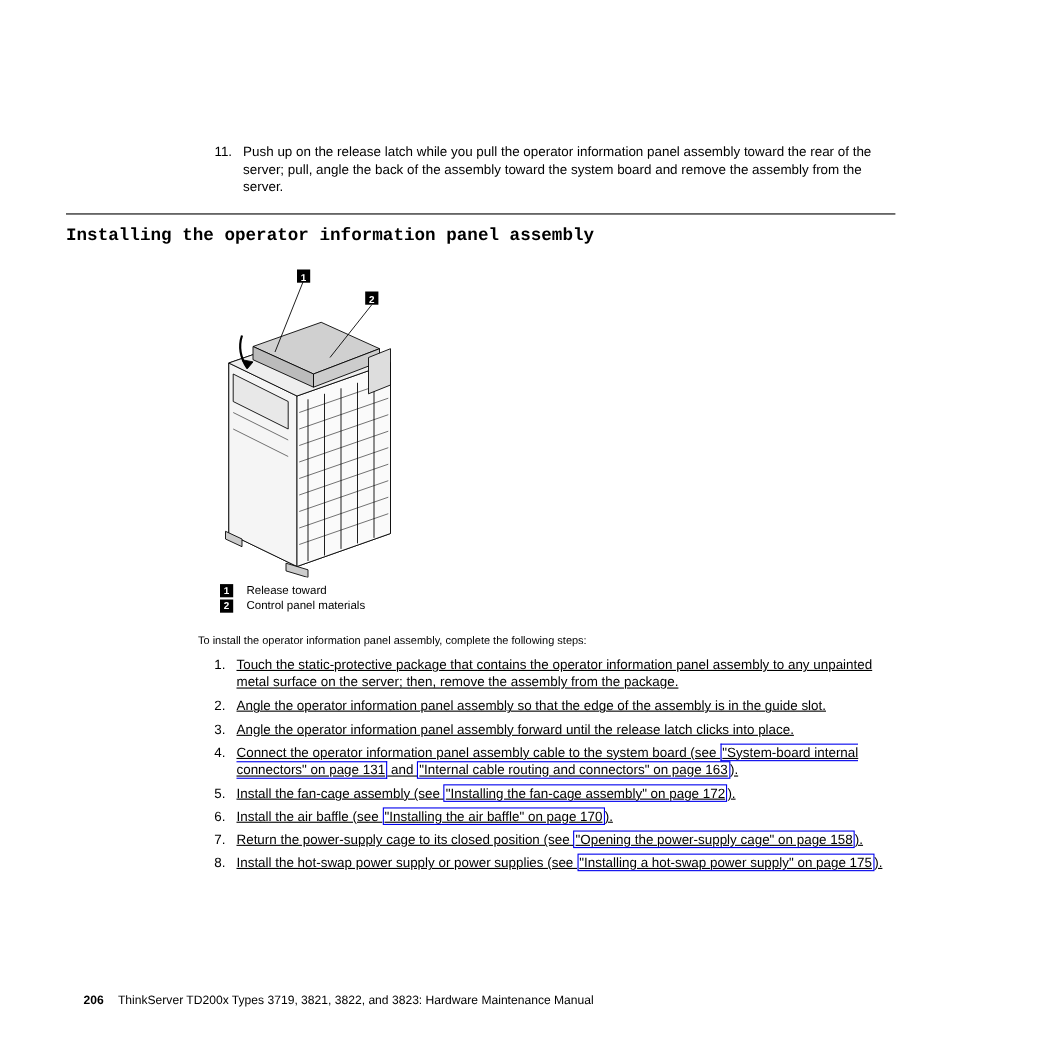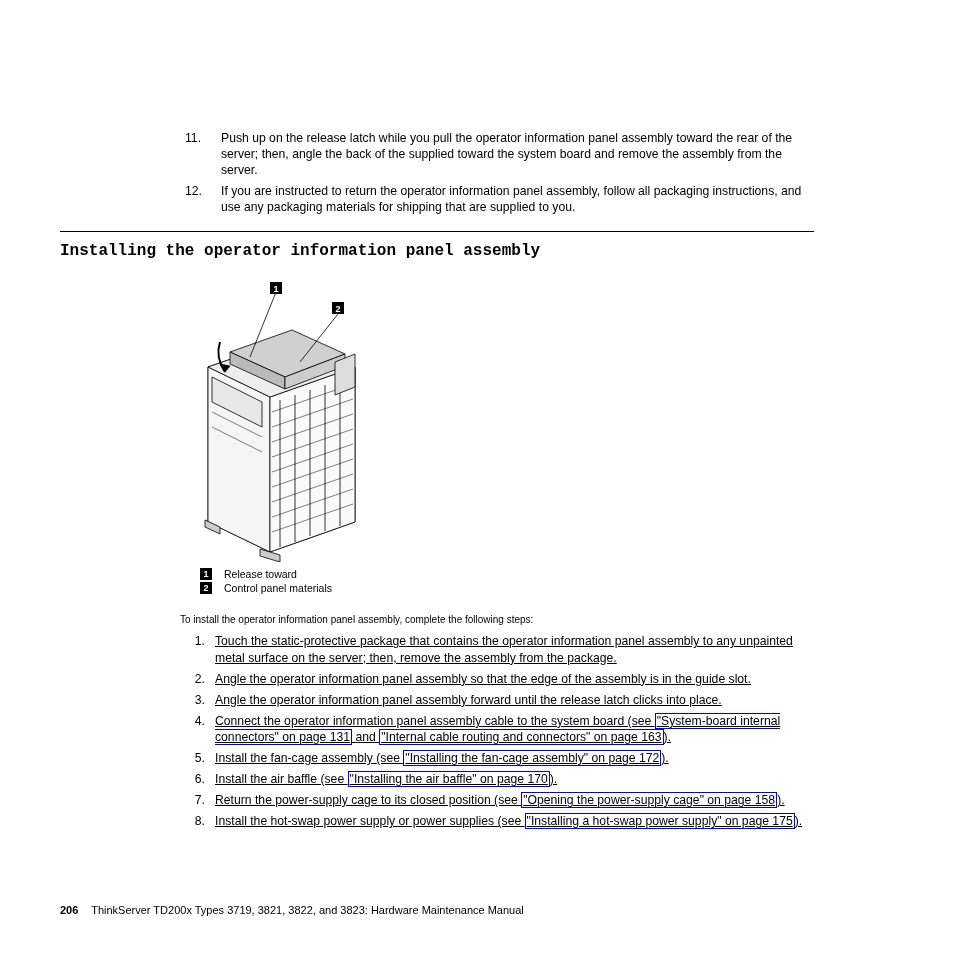--- a/index.html
+++ b/index.html
@@ -16,21 +16,21 @@
     margin-left: 125px;
     font-size: 12.2px;
     line-height: 1.32;
   }
   .top-list .item {
     display: flex;
     margin-bottom: 5px;
   }
   .top-list .num {
     width: 26px;
-    text-align: left;
+    text-align: right;
     margin-right: 10px;
     flex-shrink: 0;
   }
   .top-list .txt { flex: 1; }
   .divider {
     border: none;
     border-top: 1px solid #000;
     margin: 16px 0 10px 0;
   }
   .section-title {
@@ -88,37 +88,33 @@
   }
   .install-list .txt { flex: 1; text-decoration: underline; }
   .xref {
     color: #000;
     text-decoration: none;
     border: 1px solid #0000ee;
     padding: 0 1px;
   }
   .footer {
     position: absolute;
-    left: 60px;
+    left: 76px;
     bottom: 38px;
     font-size: 11px;
   }
   .footer .pn { font-weight: bold; margin-right: 10px; }
 </style>
 </head>
 <body>
 
 <div class="top-list">
   <div class="item">
     <span class="num">11.</span>
-    <span class="txt">Push up on the release latch while you pull the operator information panel assembly toward the rear of the server; then, angle the back of the supplied toward the system board and remove the assembly from the server.</span>
-  </div>
-  <div class="item">
-    <span class="num">12.</span>
-    <span class="txt">If you are instructed to return the operator information panel assembly, follow all packaging instructions, and use any packaging materials for shipping that are supplied to you.</span>
+    <span class="txt">Push up on the release latch while you pull the operator information panel assembly toward the rear of the server; pull, angle the back of the assembly toward the system board and remove the assembly from the server.</span>
   </div>
 </div>
 
 <hr class="divider">
 
 <h2 class="section-title">Installing the operator information panel assembly</h2>
 
 <div class="diagram-area">
   <div class="diagram-box">
     <svg viewBox="0 0 180 290" width="180" height="290">

